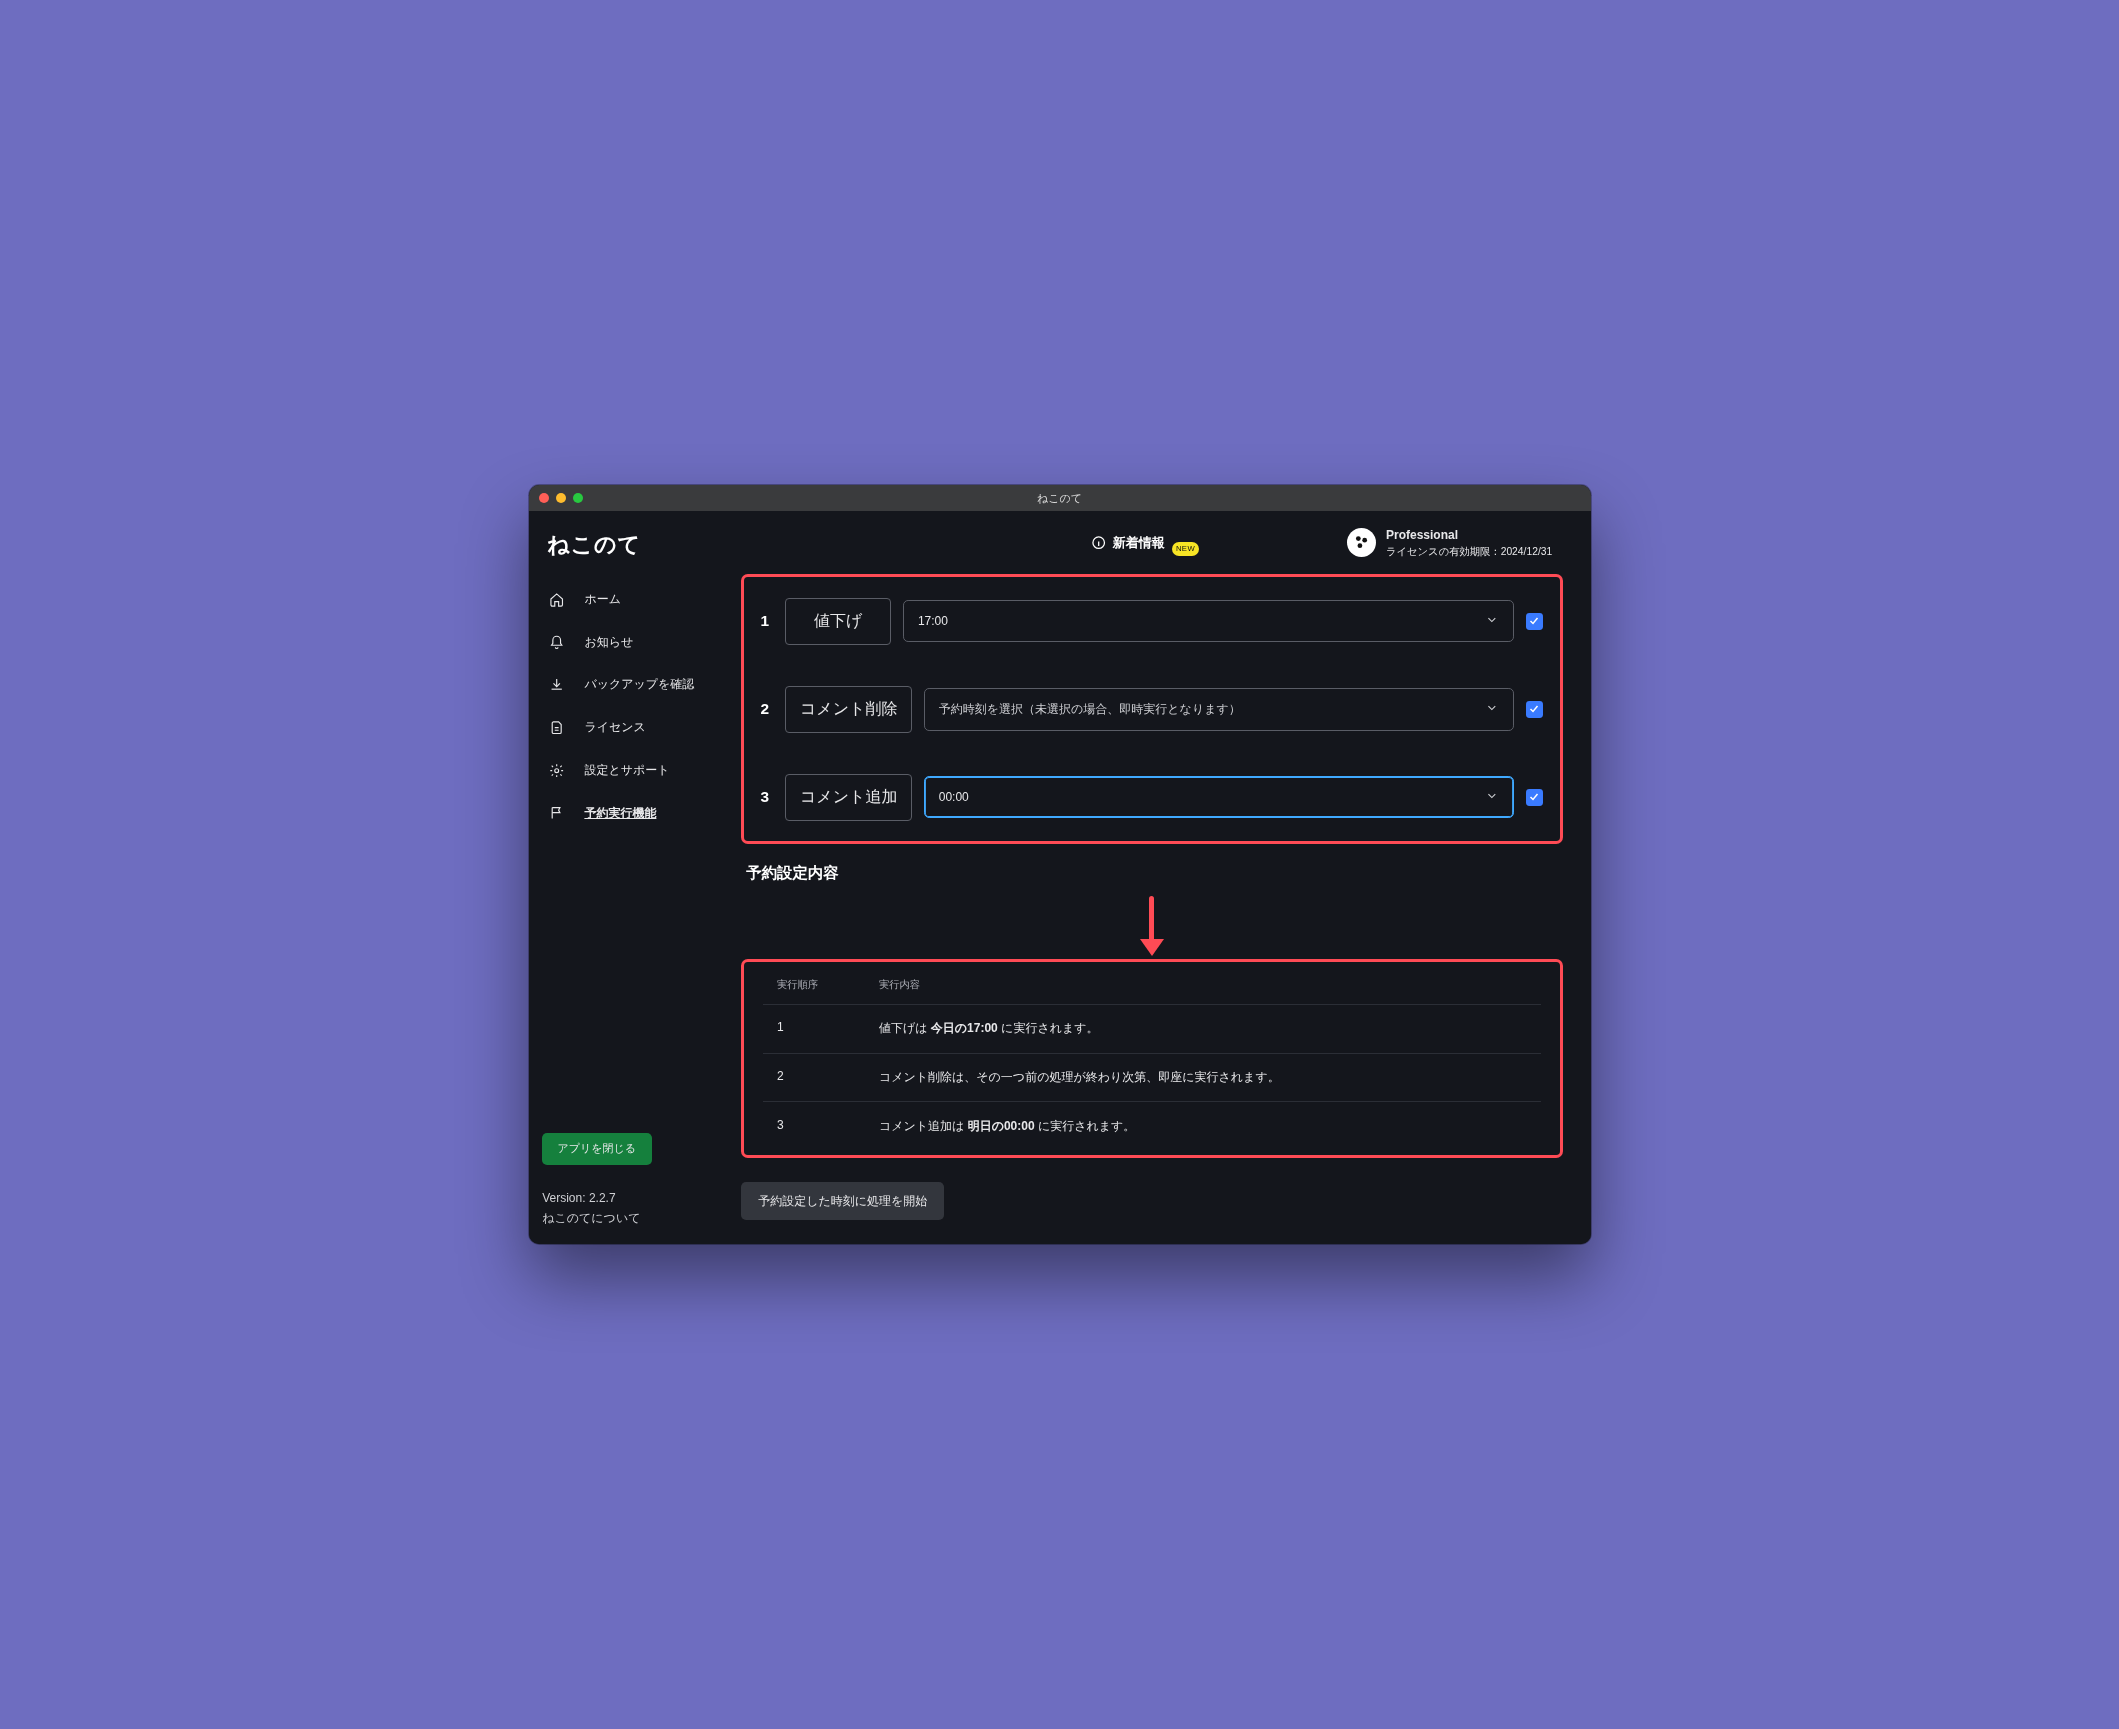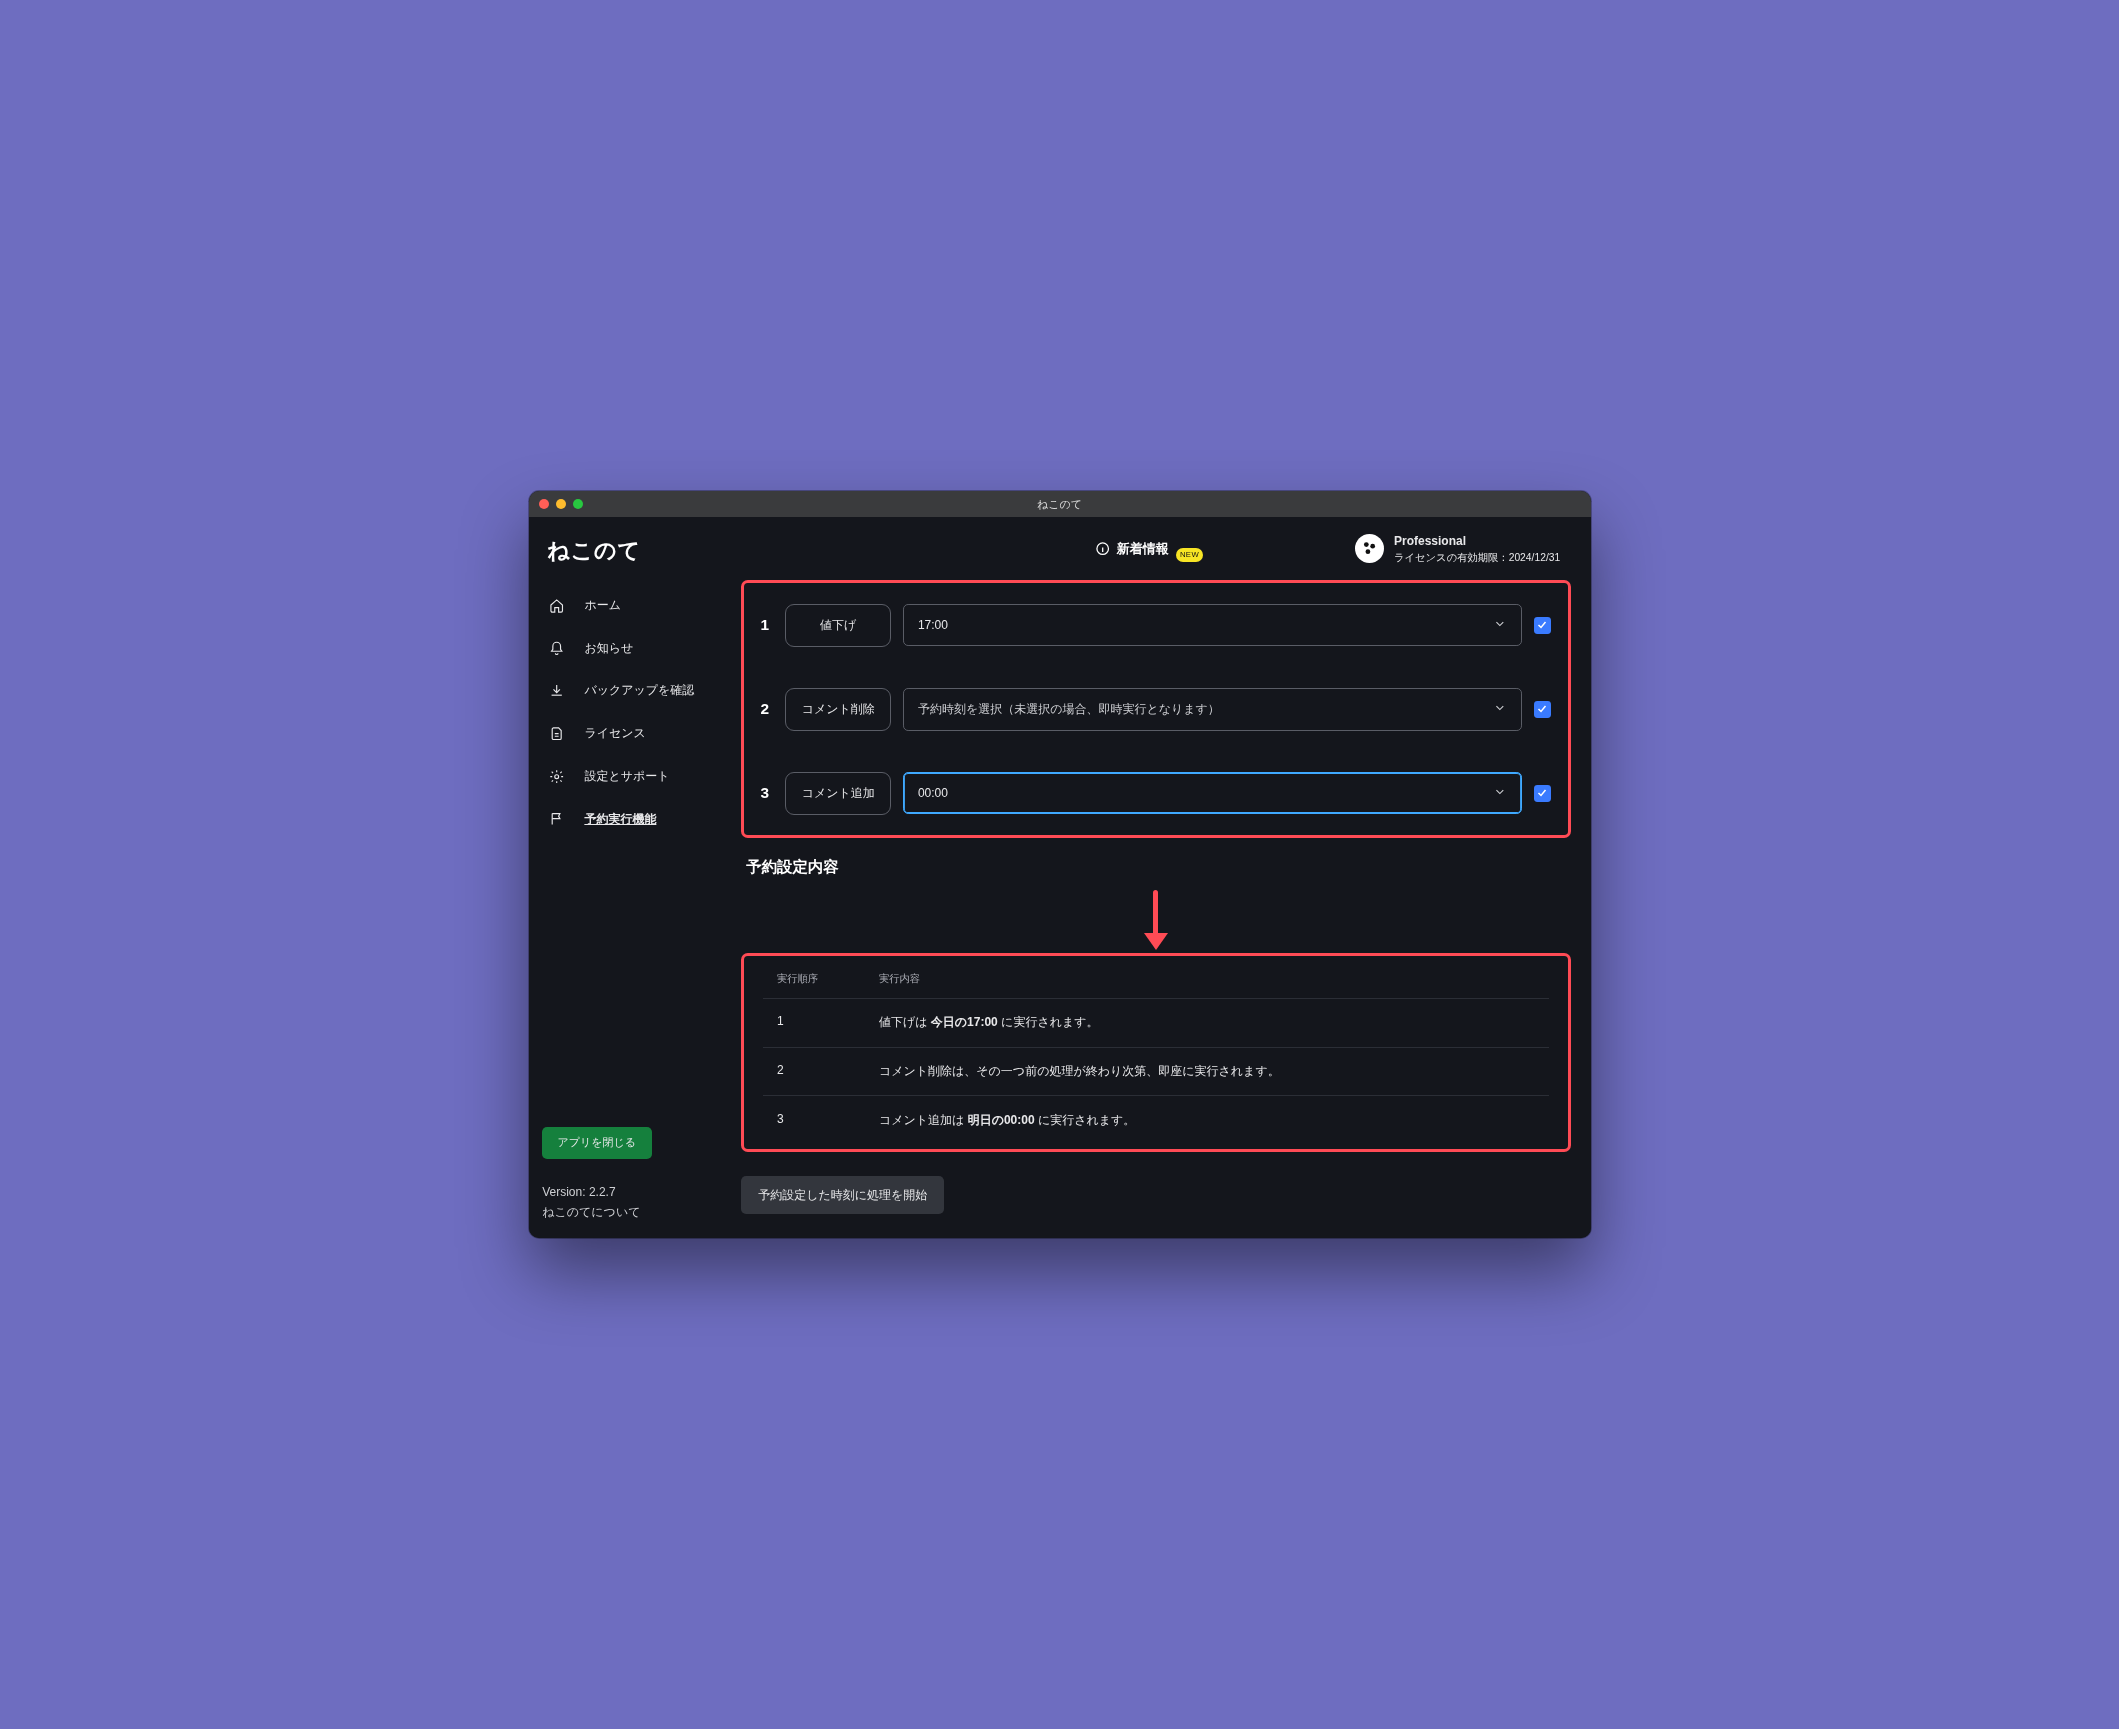--- a/index.html
+++ b/index.html
@@ -56,21 +56,21 @@
   .nav-item.active .nav-label { text-decoration: underline; font-weight: 600; }
   .nav-icon { width: 15.4px; height: 15.4px; display:inline-flex; align-items:center; justify-content:center; flex-shrink:0; }
   .nav-icon svg { width: 15.4px; height: 15.4px; stroke: #e8e8ea; }
   .sidebar-bottom { margin-top: auto; }
   .close-btn {
     background: #15803d; color: #e8e8ea; border: none;
     padding: 8.6px 15.4px; border-radius: 5.1px; font-size: 11px; cursor: pointer;
   }
   .meta { margin-top: 23px; font-size: 12px; color: #cfd0d4; line-height: 1.7; }
   
-  .main { flex: 1; background: #14161c; display: flex; flex-direction: column; padding: 0 20px 24px 0; }
+  .main { flex: 1; background: #14161c; display: flex; flex-direction: column; padding: 0 28px 24px 0; }
   .header {
     height: 63px; display: flex; align-items: center; justify-content: center; position: relative;
     padding: 0 10.3px;
   }
   .header-center { display: flex; align-items: center; gap: 6.8px; color:#fff; font-size:13px; font-weight:600; }
   .header-center .info-icon { width:15.4px; height:15.4px; }
   .badge-new {
     background:#f7e425; color:#111; font-size:7.7px; font-weight:400;
     padding:2.6px 4.3px; border-radius:855px; letter-spacing:0.4px;margin-top:12px;
   }
@@ -84,21 +84,21 @@
   .sched-box {
     border: 3.4px solid #ff4b55;
     border-radius: 6.8px;
     padding: 20.5px 17px 20.5px 12px;
     display:flex; flex-direction:column; gap:41px;
   }
   .sched-row { display:flex; align-items:center; gap:12px; }
   .step-num { width:17px; font-size:15.4px; font-weight:700; color:#fff; text-align:center; }
   .type-box {
     min-width: 106px; border:0.9px solid #5a5d66; color:#e8e8ea;
-    padding: 12px 13.7px; font-size:12px; border-radius:9px; text-align:center;
+    padding: 12px 13.7px; font-size:16px; border-radius:4px; text-align:center;
   }
   .time-select {
     flex:1; border:0.9px solid #5a5d66; color:#e8e8ea;
     padding: 12px 13.7px; font-size:12px; border-radius:5.1px;
     display:flex; align-items:center; justify-content:space-between;
     cursor:pointer; background:transparent;
   }
   .time-select.focused { border-color:#3fa9ff; box-shadow:0 0 0 0.9px #3fa9ff inset; }
   .time-select.placeholder span:first-child { color:#cfd0d4; }
   .chev svg { width:13.7px; height:13.7px; stroke:#cfd0d4; }

